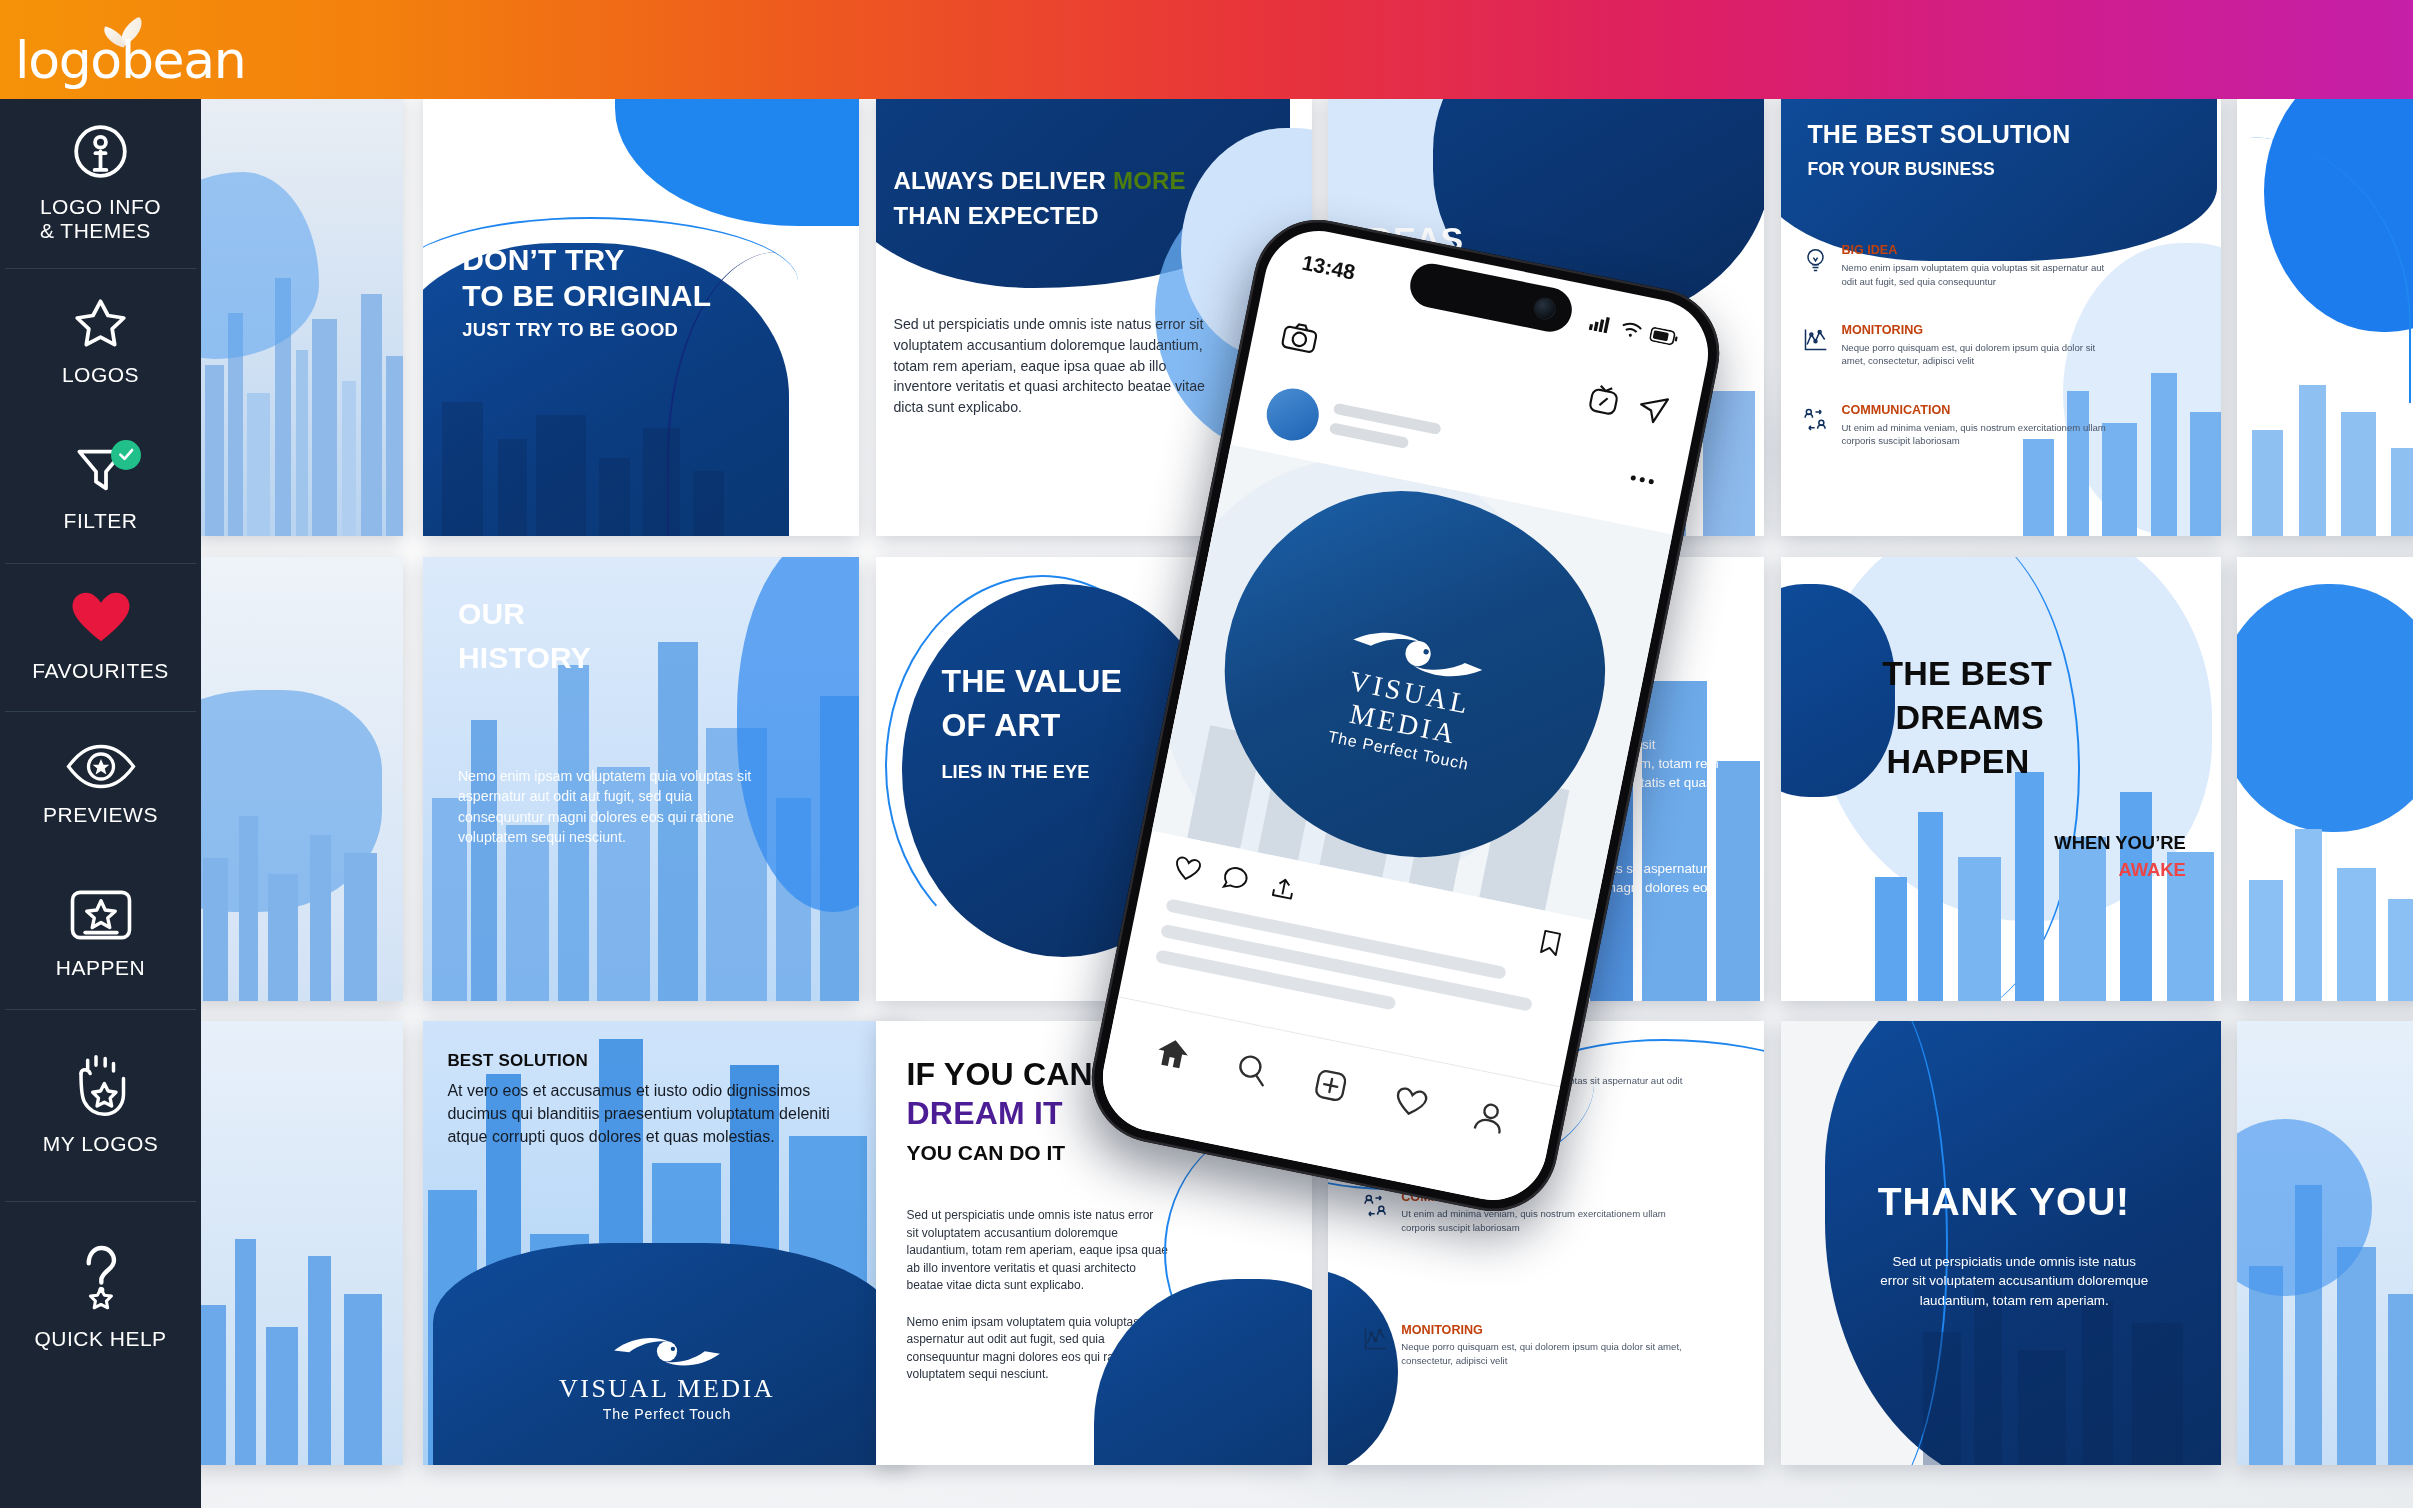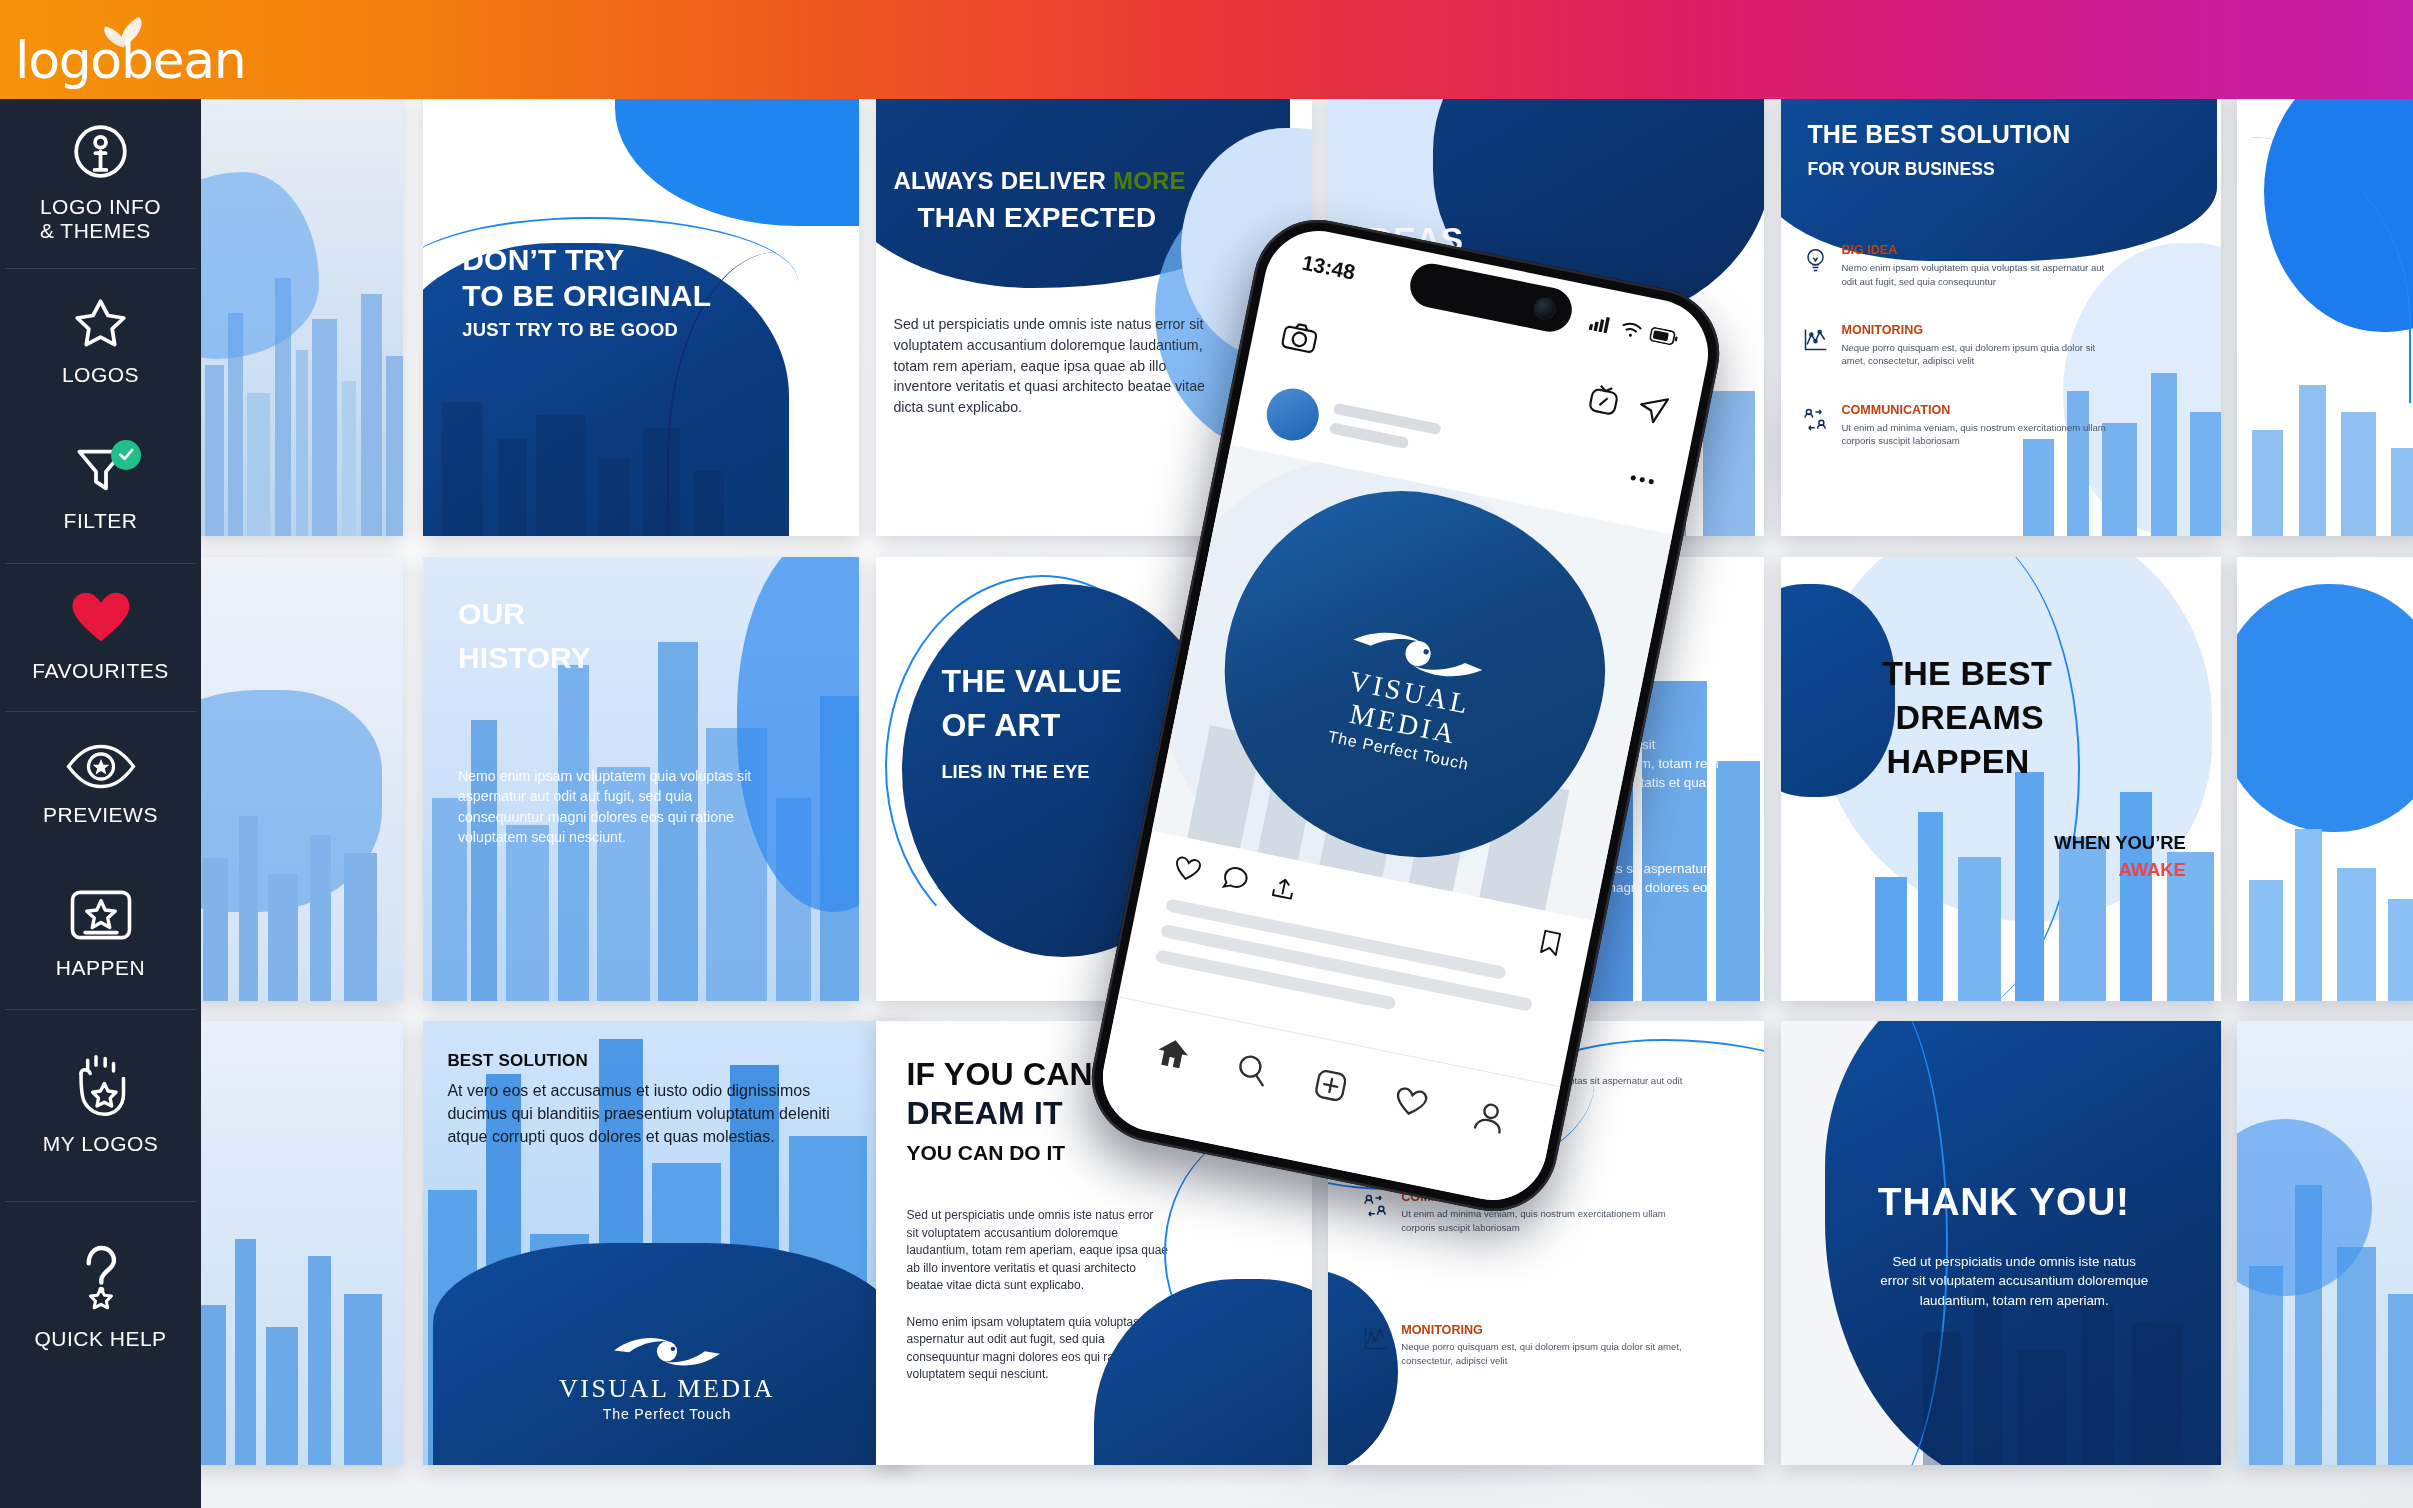--- a/index.html
+++ b/index.html
@@ -316,21 +316,21 @@
       <div style="position:absolute;left:9%;top:51%;color:#fff;font-size:18.4px;font-weight:700;letter-spacing:0.3px;">JUST TRY TO BE GOOD</div>
     </div>
 
     <div class="card" style="left:675px; top:-6.7px; width:436px; height:444px;">
       <div class="blob" style="left:-10%;top:-18%;width:105%;height:62%;background:linear-gradient(140deg,#0d3f85 0%,#0a2f66 100%);border-radius:0 0 58% 46%/0 0 40% 46%;"></div>
       <div class="blob" style="right:-22%;top:20%;width:58%;height:62%;background:#65a9f0;opacity:.8;border-radius:50% 45% 50% 55%;"></div>
       <div class="blob" style="right:-16%;top:8%;width:46%;height:52%;background:#cfe3fa;border-radius:55% 45% 50% 50%;"></div>
       <div class="ttl" style="position:absolute;left:4%;top:17%;font-size:24px;color:#fff;">
         <span>ALWAYS DELIVER </span><span style="color:#4d7c0f;">MORE</span>
       </div>
-      <div class="ttl" style="position:absolute;left:4%;top:25%;font-size:28px;color:#fff;margin-left:24px;">THAN EXPECTED</div>
+      <div class="ttl" style="position:absolute;left:4%;top:25%;font-size:24px;color:#fff;">THAN EXPECTED</div>
       <div class="body-txt" style="position:absolute;left:4%;top:50%;width:74%;font-size:14.2px;color:#2b3340;">Sed ut perspiciatis unde omnis iste natus error sit voluptatem accusantium doloremque laudantium, totam rem aperiam, eaque ipsa quae ab illo inventore veritatis et quasi architecto beatae vitae dicta sunt explicabo.</div>
     </div>
 
     <div class="card" style="left:1127px; top:-6.7px; width:436px; height:444px; background:#fff;">
       <div class="blob" style="left:-6%;top:-10%;width:70%;height:62%;background:#d6e7fb;border-radius:48% 52% 60% 40%;"></div>
       <div class="blob" style="left:24%;top:-20%;width:78%;height:72%;background:linear-gradient(150deg,#0c3f85,#0a2c5f);border-radius:46% 40% 52% 48%;"></div>
       <div class="city" style="color:#8ebbee; height:48%;">
         <i style="left:4%;width:10%;height:48%"></i>
           <i style="left:17%;width:8%;height:70%"></i>
         <i style="left:28%;width:13%;height:55%"></i>
@@ -529,21 +529,21 @@
           <circle cx="75" cy="23" r="12" fill="#fff"></circle>
           <circle cx="82" cy="20" r="2.6" fill="#0b3c80"></circle>
         </svg>
         <div style="font-family:'Liberation Serif',serif;font-size:26px;color:#fff;letter-spacing:2.5px;">VISUAL MEDIA</div>
         <div style="font-size:14.2px;color:#fff;letter-spacing:0.8px;margin-top:2.5px;">The Perfect Touch</div>
       </div>
     </div>
 
     <div class="card" style="left:675px; top:922px; width:436px; height:444px; background:#fff;">
       <div class="ttl" style="position:absolute;left:7%;top:8%;font-size:32px;color:#0c0c0c;">IF YOU CAN</div>
-      <div class="ttl" style="position:absolute;left:7%;top:17%;font-size:32px;color:#0f172a;">DREAM IT</div>
+      <div class="ttl" style="position:absolute;left:7%;top:17%;font-size:32px;color:#4c1d95;">DREAM IT</div>
       <div style="position:absolute;left:7%;top:27%;font-size:21px;font-weight:700;color:#0c0c0c;">YOU CAN DO IT</div>
       <div class="body-txt" style="position:absolute;left:7%;top:42%;width:60%;font-size:12px;color:#2b3340;">Sed ut perspiciatis unde omnis iste natus error sit voluptatem accusantium doloremque laudantium, totam rem aperiam, eaque ipsa quae ab illo inventore veritatis et quasi architecto beatae vitae dicta sunt explicabo.</div>
       <div class="body-txt" style="position:absolute;left:7%;top:66%;width:60%;font-size:12px;color:#2b3340;">Nemo enim ipsam voluptatem quia voluptas sit aspernatur aut odit aut fugit, sed quia consequuntur magni dolores eos qui ratione voluptatem sequi nesciunt.</div>
       <div class="blob" style="right:-22%;top:22%;width:56%;height:60%;border-left:2.1px solid #1f86f0;border-radius:60% 0 0 60%;"></div>
       <div class="blob" style="right:-18%;top:58%;width:68%;height:68%;background:linear-gradient(150deg,#0f4a97,#0a2f63);border-radius:48% 44% 0 0;"></div>
     </div>
 
     <div class="card" style="left:1127px; top:922px; width:436px; height:444px; background:#fff;">
       <div class="blob" style="left:-25%;top:-6%;width:86%;height:44%;border-bottom:2.1px solid #1f86f0;border-radius:0 0 60% 50%;"></div>
       <div class="blob" style="left:38%;top:4%;width:86%;height:36%;border-top:2.1px solid #1f86f0;border-radius:50% 60% 0 0;"></div>

